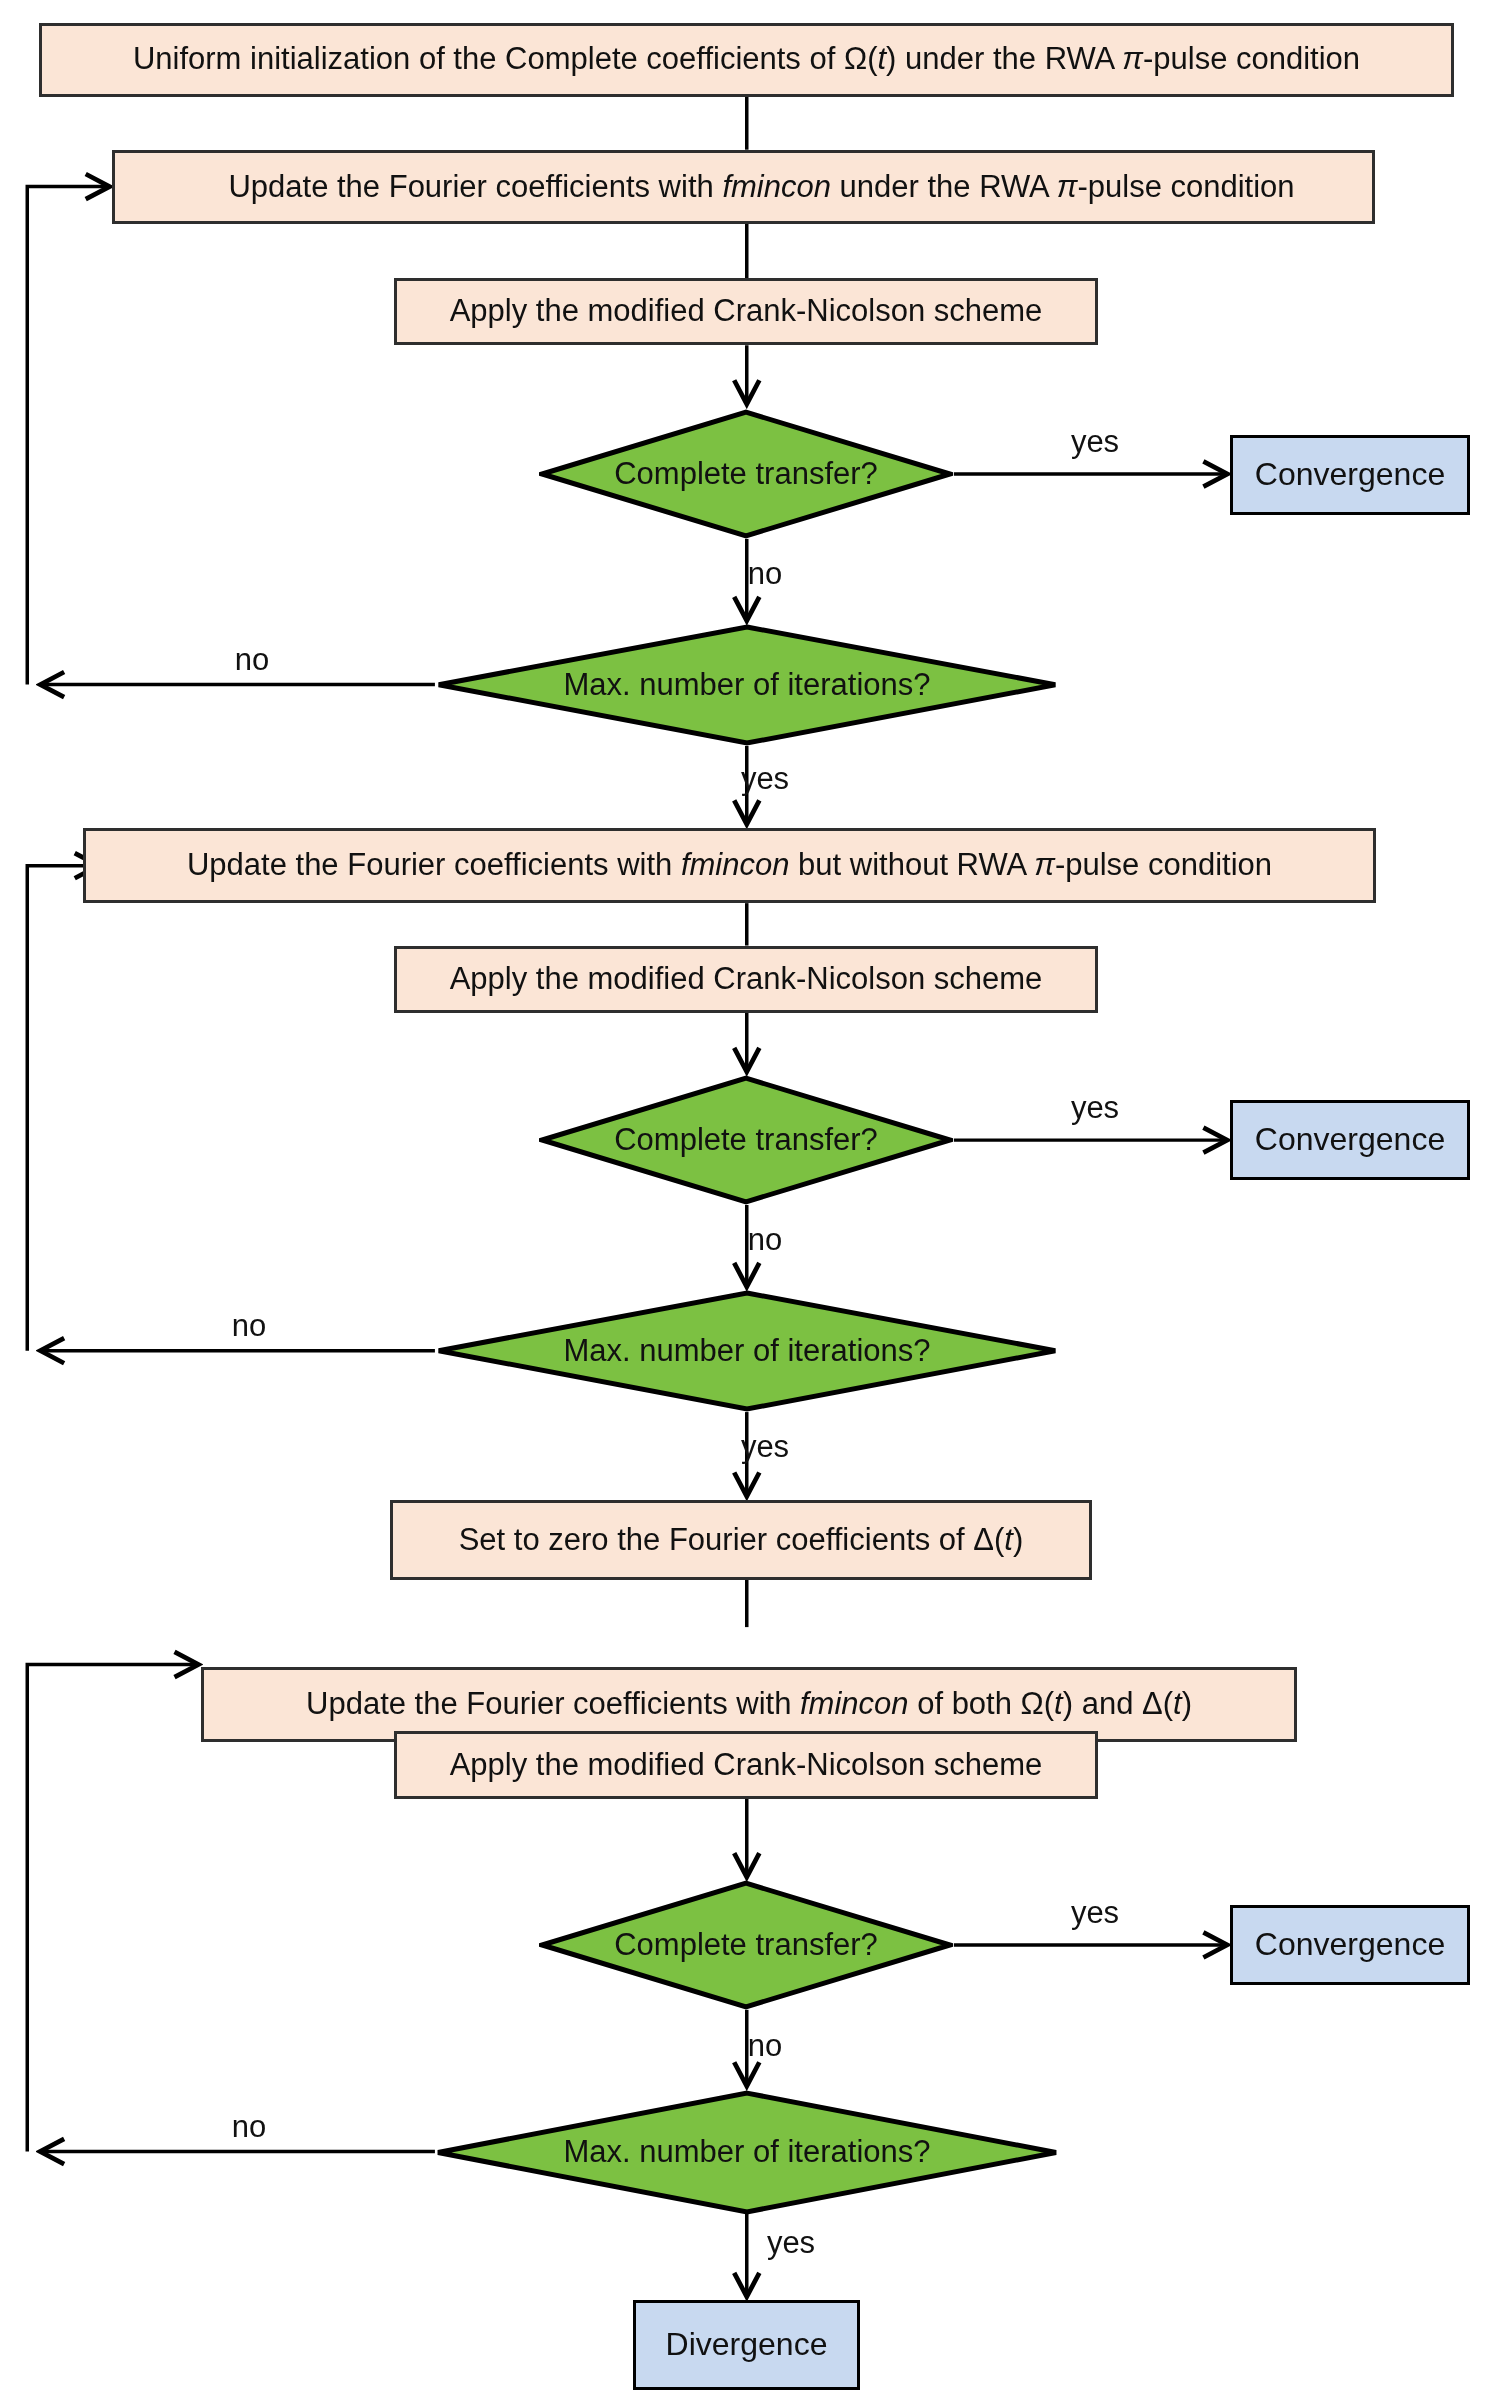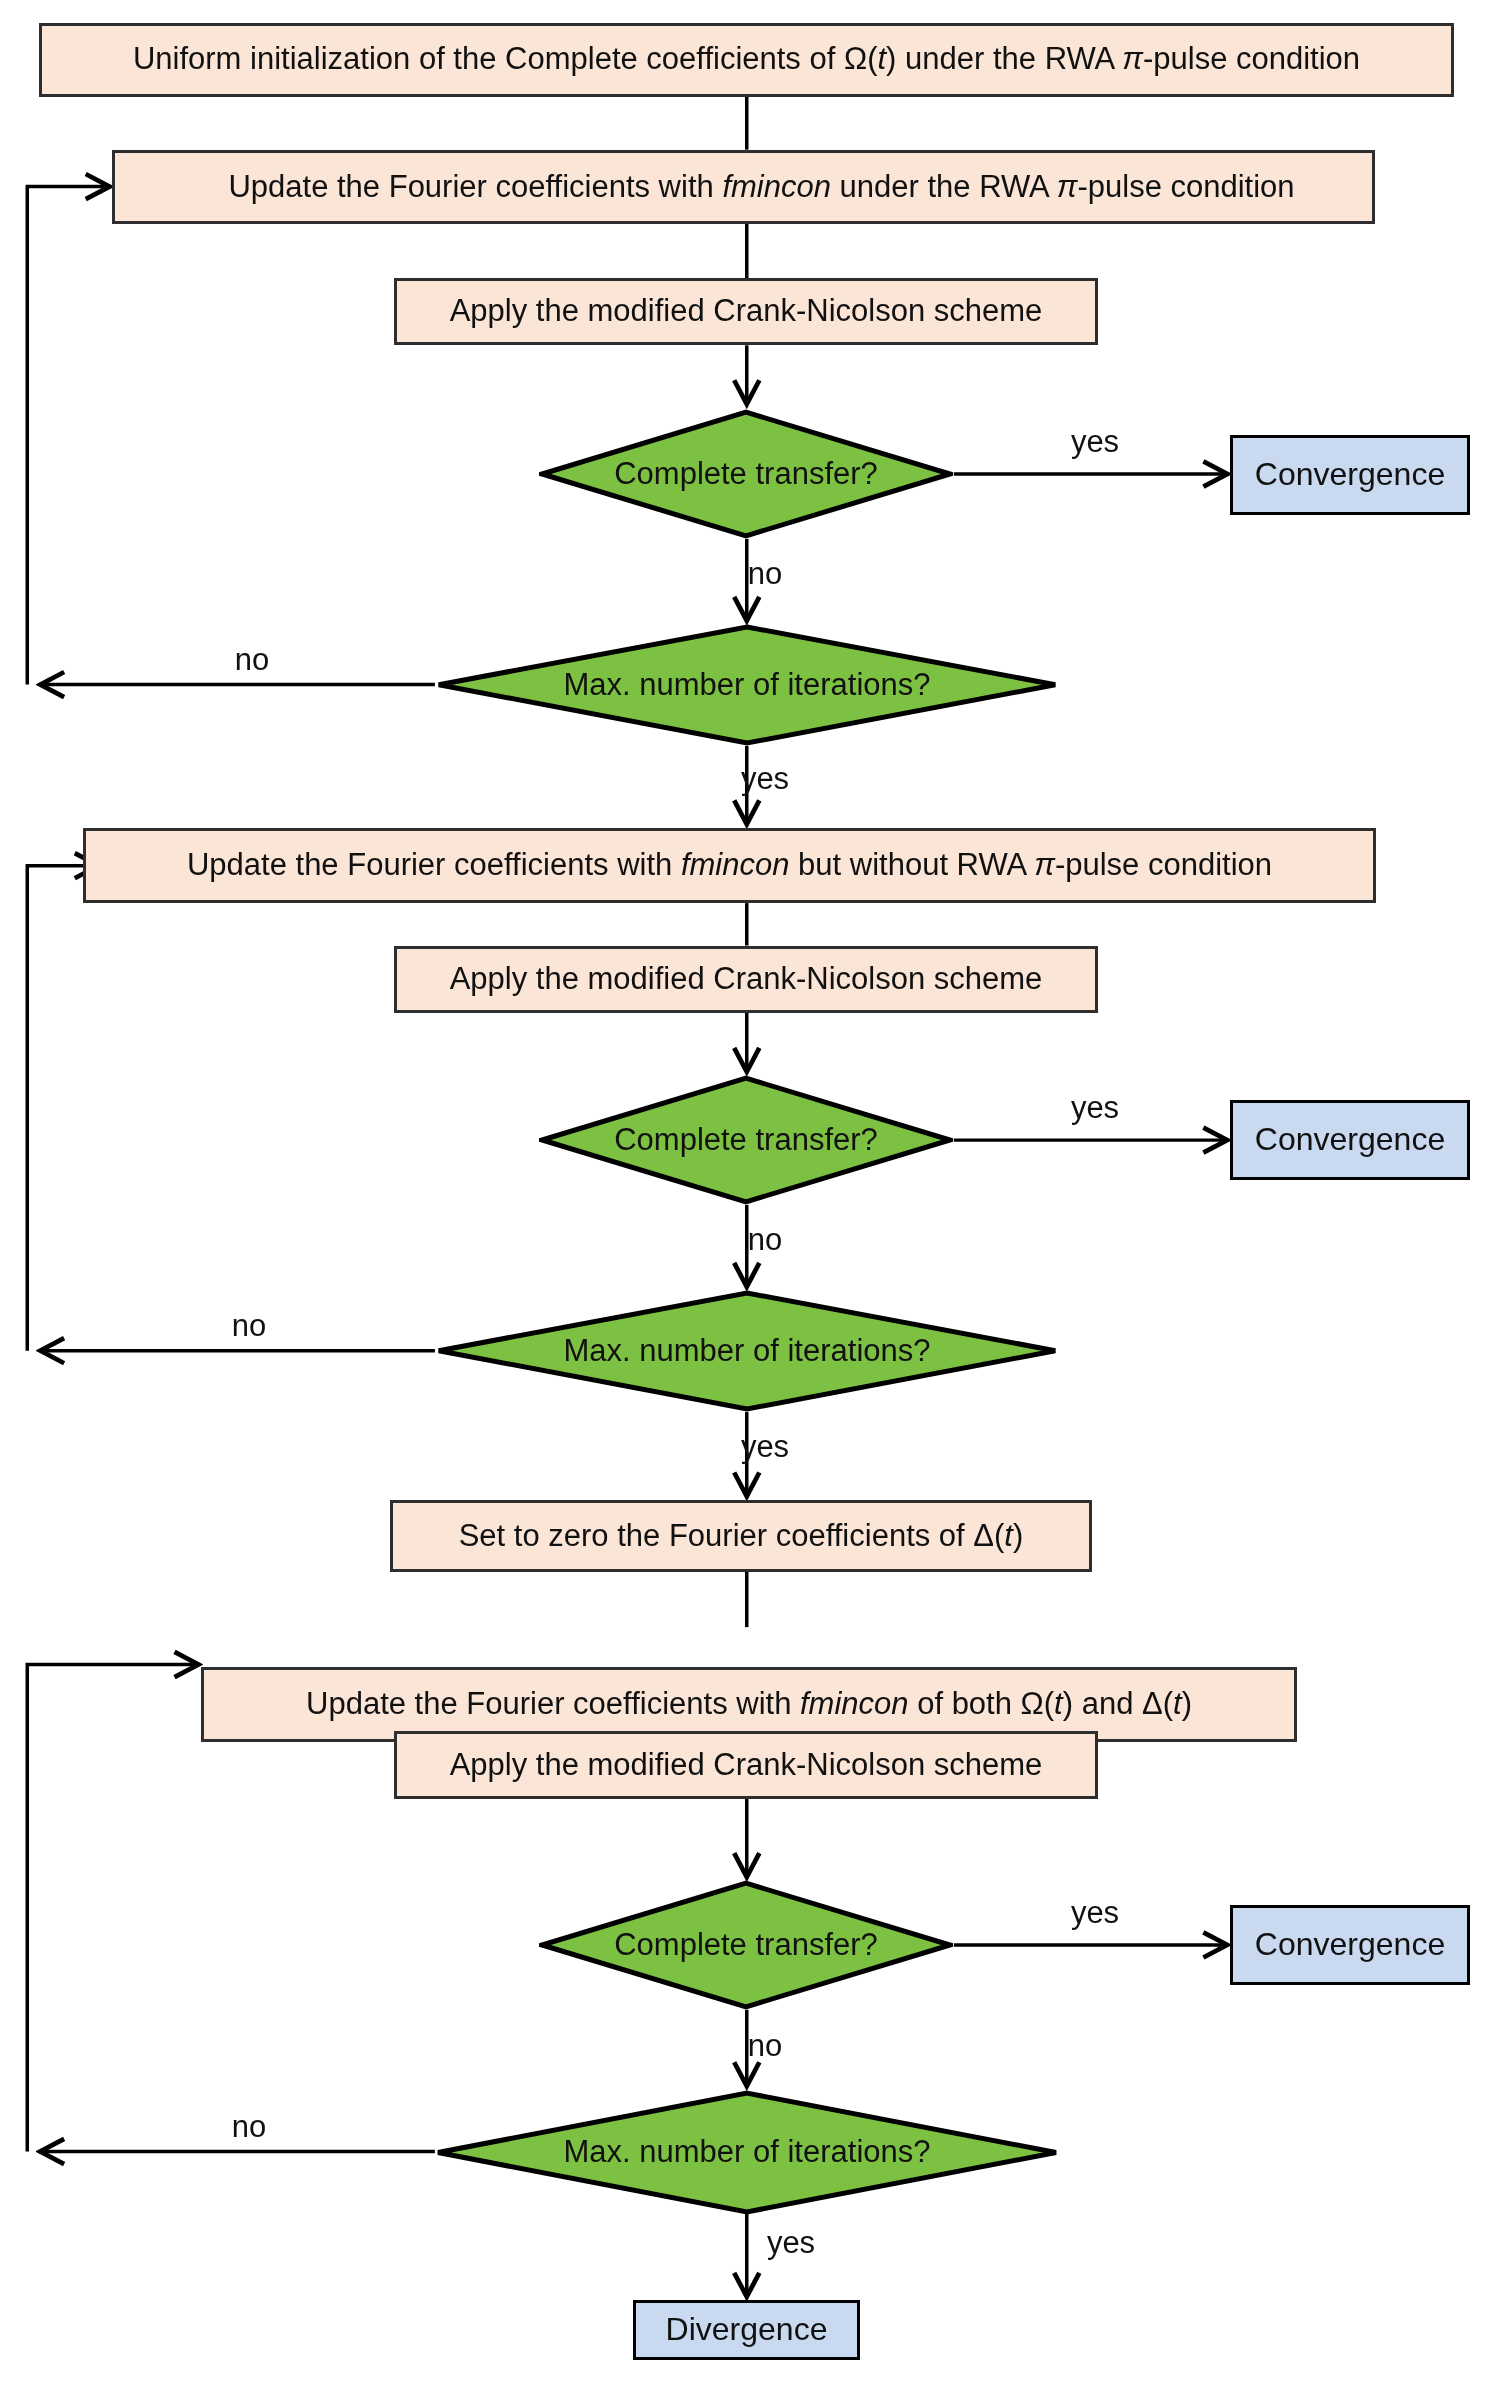--- a/index.html
+++ b/index.html
@@ -157,21 +157,21 @@
       <polygon class="dshape" points="625,6 1244,122 625,239 6,122"></polygon>
     </svg>
     <span><span>Max. number of iterations?</span></span>
   </div>
 
   <div class="edge-label" style="left:1095px; top:1108px;"><span>yes</span></div>
   <div class="edge-label" style="left:765px; top:1240px;"><span>no</span></div>
   <div class="edge-label" style="left:249px; top:1326px;"><span>no</span></div>
   <div class="edge-label" style="left:765px; top:1447px;"><span>yes</span></div>
 
-  <div class="node process" style="left:390px; top:1500px; width:702px; height:72px;">
+  <div class="node process" style="left:390px; top:1500px; width:702px; height:80px;">
     <span><span>Set to zero the Fourier coefficients of </span><span>Δ(</span><span class="it">t</span><span>)</span></span>
   </div>
 
   <div class="node process" style="left:201px; top:1627px; width:1096px; height:75px;margin-top:40px;">
     <span><span>Update the Fourier coefficients with </span><span class="it">fmincon</span><span> of both </span><span>Ω(</span><span class="it">t</span><span>)</span><span> and </span><span>Δ(</span><span class="it">t</span><span>)</span></span>
   </div>
 
   <div class="node process" style="left:394px; top:1731px; width:704px; height:68px;">
     <span><span>Apply the modified Crank-Nicolson scheme</span></span>
   </div>
@@ -187,21 +187,21 @@
     <span>Convergence</span>
   </div>
 
   <div class="node decision" style="left:435px; top:2090px; width:624px; height:125px;">
     <svg width="624" height="125" viewBox="0 0 1250 250">
       <polygon class="dshape" points="625,6 1244,125 625,244 6,125"></polygon>
     </svg>
     <span><span>Max. number of iterations?</span></span>
   </div>
 
-  <div class="node terminal" style="left:633px; top:2300px; width:227px; height:60px;">
+  <div class="node terminal" style="left:633px; top:2300px; width:227px; height:90px;">
     <span>Divergence</span>
   </div>
 
   <div class="edge-label" style="left:1095px; top:1913px;"><span>yes</span></div>
   <div class="edge-label" style="left:765px; top:2046px;"><span>no</span></div>
   <div class="edge-label" style="left:249px; top:2127px;"><span>no</span></div>
   <div class="edge-label" style="left:791px; top:2243px;"><span>yes</span></div>
 
 </div>
 

